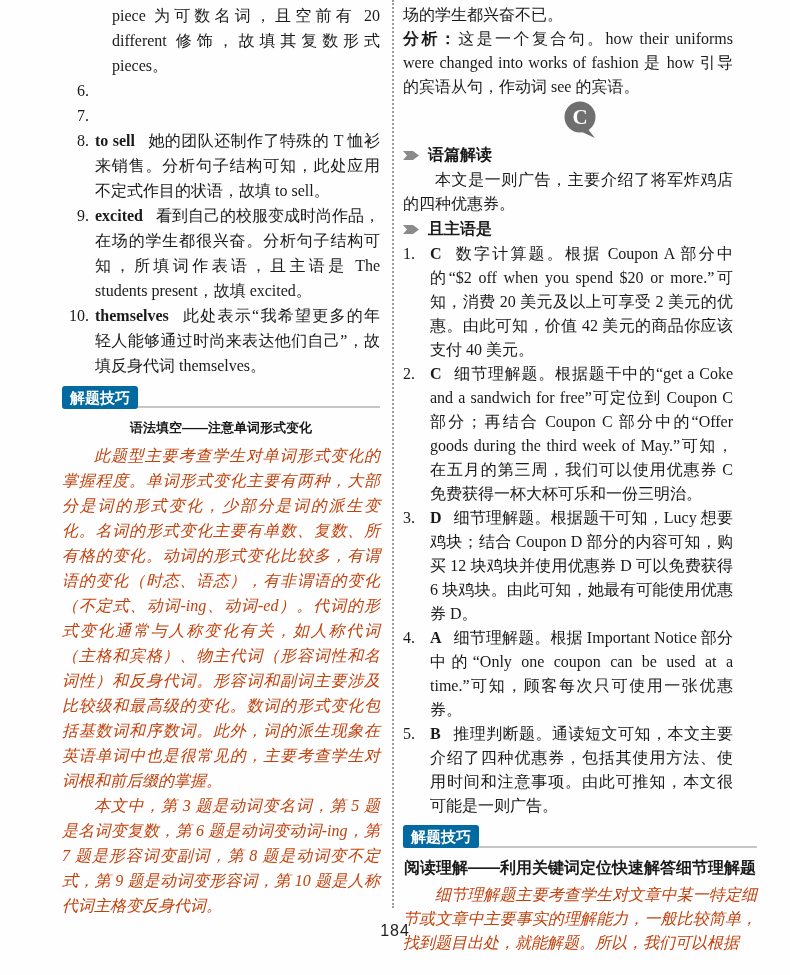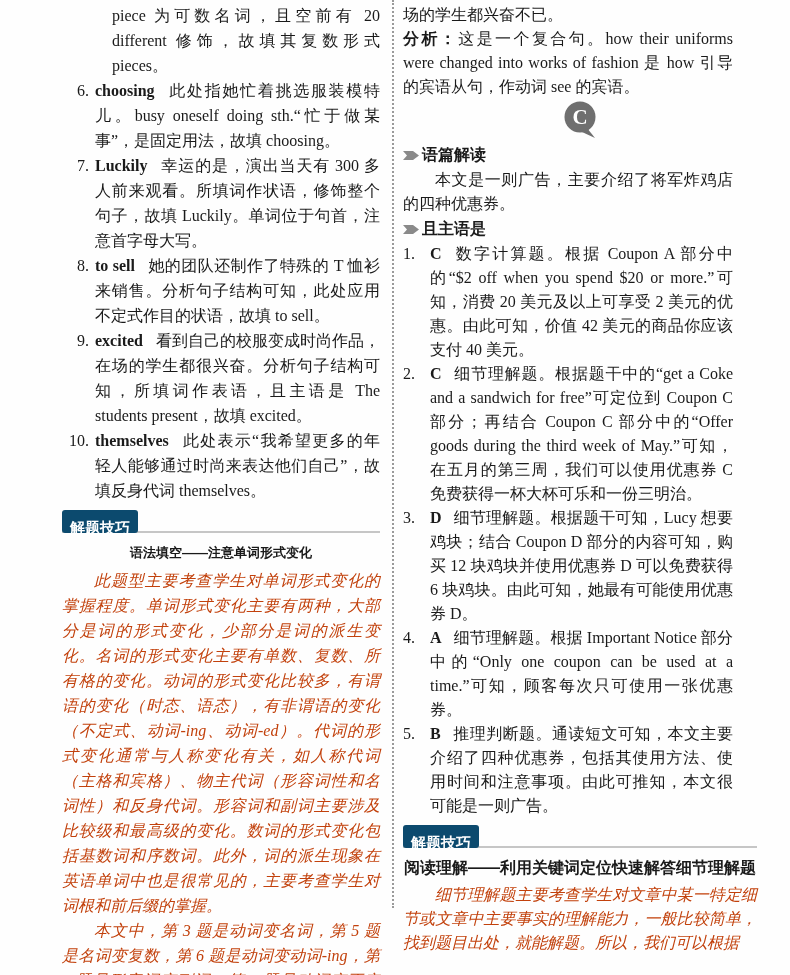--- a/index.html
+++ b/index.html
@@ -26,35 +26,35 @@
   .q-ans { font-weight:bold; margin-right:13px; }
 
   .r-num { flex:0 0 27px; padding-right:2px; }
   .r-ans { font-weight:bold; margin-right:12px; }
 
   
   .tips-head { position:relative; height:25px; margin-top:7px; }
   .tips-rule { position:absolute; left:0; right:0; bottom:2px; border-bottom:2px solid #c6c6c6; }
   .tips-label {
     position:relative; z-index:1; display:inline-block;
-    background:#0c4a6e; color:#fff; border-radius:3px;
+    background:#0369a1; color:#fff; border-radius:3px;
     font-family:"Liberation Sans","DejaVu Sans",sans-serif;
-    font-weight:bold; font-size:15px; line-height:23px; height:23px; padding:6px 8px;
+    font-weight:bold; font-size:15px; line-height:23px; height:23px; padding:0 8px;
   }
   .tips-title {
     font-family:"Liberation Sans","DejaVu Sans",sans-serif;
     font-weight:bold; text-align:center; font-size:13px; line-height:24px;
     margin:6px 0 3px;
   }
   .tips-title.small { font-size:16px; white-space:nowrap; }
   .tips-para { font-style:italic; text-indent:2em; color:#c2410c; }
 
   
   .sec-head {
-    display:flex; align-items:center; gap:3px;
+    display:flex; align-items:center; gap:9px;
     font-family:"Liberation Sans","DejaVu Sans",sans-serif;
     font-weight:bold; font-size:16px; line-height:26px;
   }
   .indent2 { text-indent:2em; }
 
   .analysis-label { font-weight:bold; }
 
   .badge-wrap { text-align:center; height:42px; margin:0 0 1px; }
 
   .page-num {
@@ -69,25 +69,23 @@
 <div class="page">
 
   <div class="divider"></div>
 
   <div class="col-left">
 
     <div class="carryover-left">piece 为可数名词，且空前有 20 different 修饰，故填其复数形式 pieces。</div>
 
     <div class="q-row">
       <span class="q-num">6.</span>
-      <div class="q-body"><b class="q-ans">choosing</b><span>此处指她忙着挑选服装模特儿。busy oneself doing sth.“忙于做某事”，是固定用法，故填 choosing。</span></div>
     </div>
     <div class="q-row">
       <span class="q-num">7.</span>
-      <div class="q-body"><b class="q-ans">Luckily</b><span>幸运的是，演出当天有 300 多人前来观看。所填词作状语，修饰整个句子，故填 Luckily。单词位于句首，注意首字母大写。</span></div>
     </div>
     <div class="q-row">
       <span class="q-num">8.</span>
       <div class="q-body"><b class="q-ans">to sell</b><span>她的团队还制作了特殊的 T 恤衫来销售。分析句子结构可知，此处应用不定式作目的状语，故填 to sell。</span></div>
     </div>
     <div class="q-row">
       <span class="q-num">9.</span>
       <div class="q-body"><b class="q-ans">excited</b><span>看到自己的校服变成时尚作品，在场的学生都很兴奋。分析句子结构可知，所填词作表语，且主语是 The students present，故填 excited。</span></div>
     </div>
     <div class="q-row">
@@ -157,14 +155,15 @@
 
     <div class="tips-head">
       <div class="tips-rule"></div>
       <span class="tips-label">解题技巧</span>
     </div>
     <div class="tips-title small">阅读理解——利用关键词定位快速解答细节理解题</div>
     <div class="tips-para">细节理解题主要考查学生对文章中某一特定细节或文章中主要事实的理解能力，一般比较简单，找到题目出处，就能解题。所以，我们可以根据</div>
 
   </div>
 
+  <div class="page-num">184</div>
 
 </div>
 
 </body></html>

